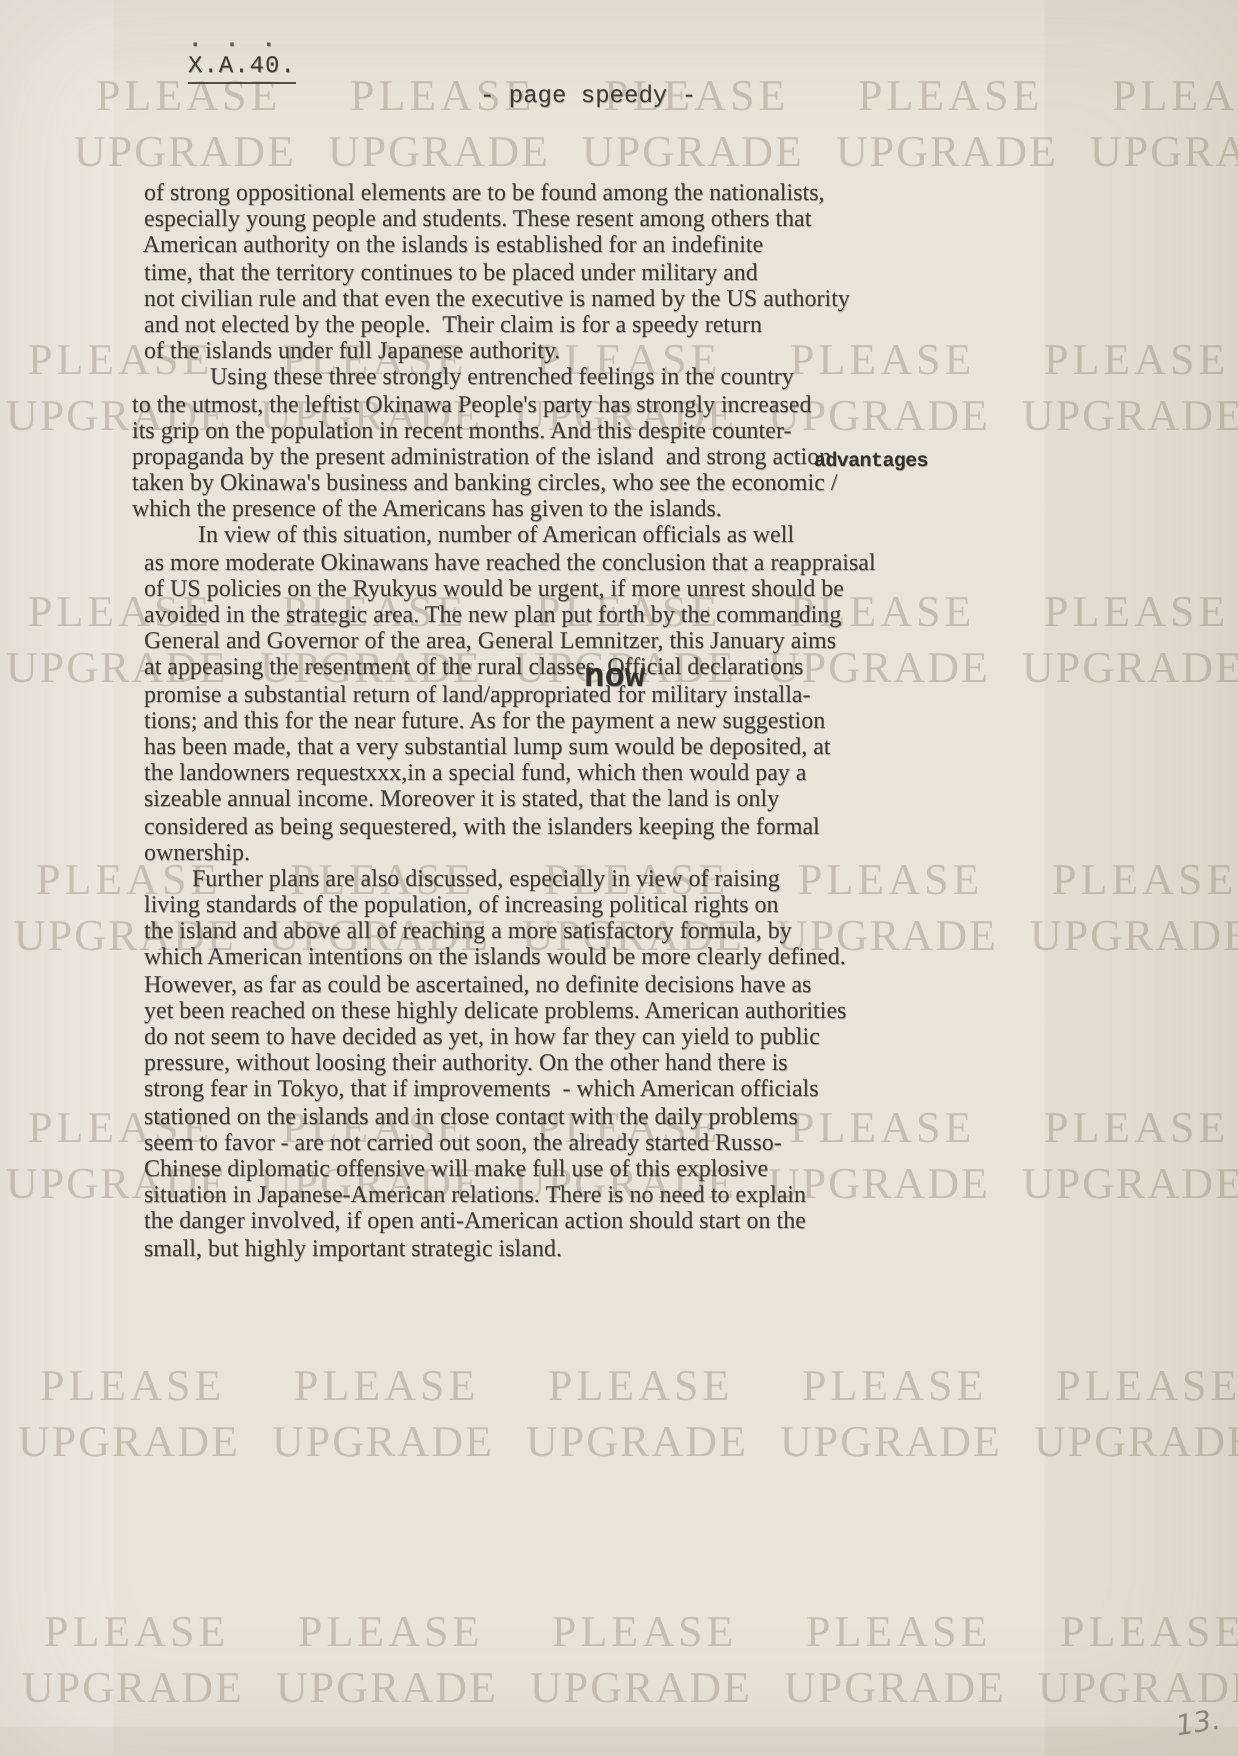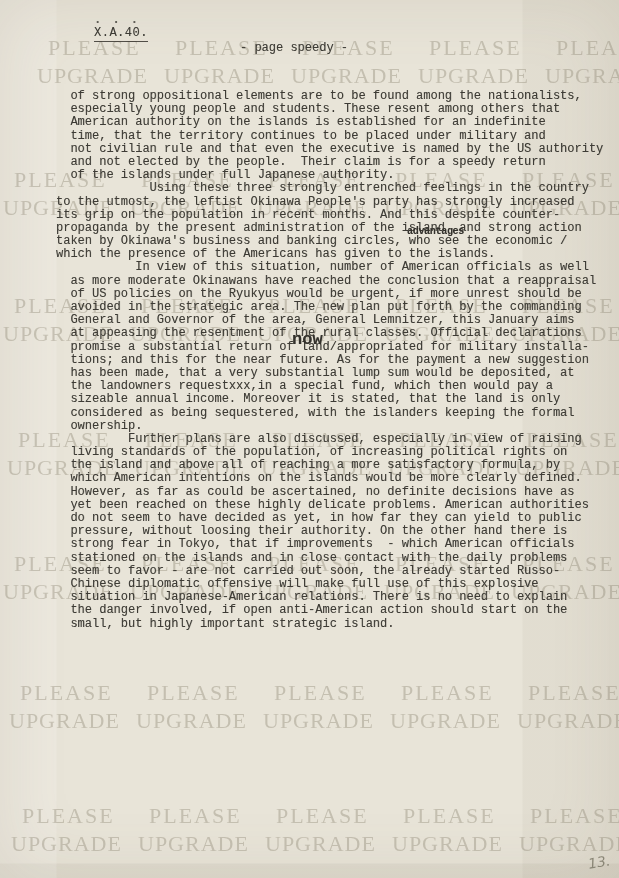--- a/index.html
+++ b/index.html
@@ -28,21 +28,21 @@
     font-family:"Liberation Mono", monospace; font-size:12px;
     text-shadow:.3px .3px 0 rgba(61,59,53,.35);
     white-space:pre;
   }
   .dots{left:94px; top:13px; letter-spacing:2px; font-weight:bold; opacity:.8;}
   .ref{
     left:94px; top:26px; font-weight:normal; letter-spacing:.5px;
     border-bottom:1.3px solid rgba(55,52,46,.85); padding-bottom:1px;
   }
   .pagehead{left:240px; top:41px;}
-  .body-text{left:56px; top:90px;}
+  .body-text{left:66px; top:90px;font-family:Liberation Serif, serif;}
   .tline{height:13.2px; line-height:13.2px; white-space:pre;}
   .insert{font-weight:bold; color:#33312c; z-index:3;}
   .ins-adv{left:407px; top:226px; font-size:10px; letter-spacing:-.3px;}
   .ins-now{left:292px; top:330px; font-size:17px;}
   .pencil{
     position:absolute; z-index:2; left:588px; top:854px;
     font-family:"DejaVu Sans", sans-serif; font-style:italic;
     font-size:14px; color:var(--pencil); transform:rotate(-9deg); opacity:.9;
   }
 </style>

